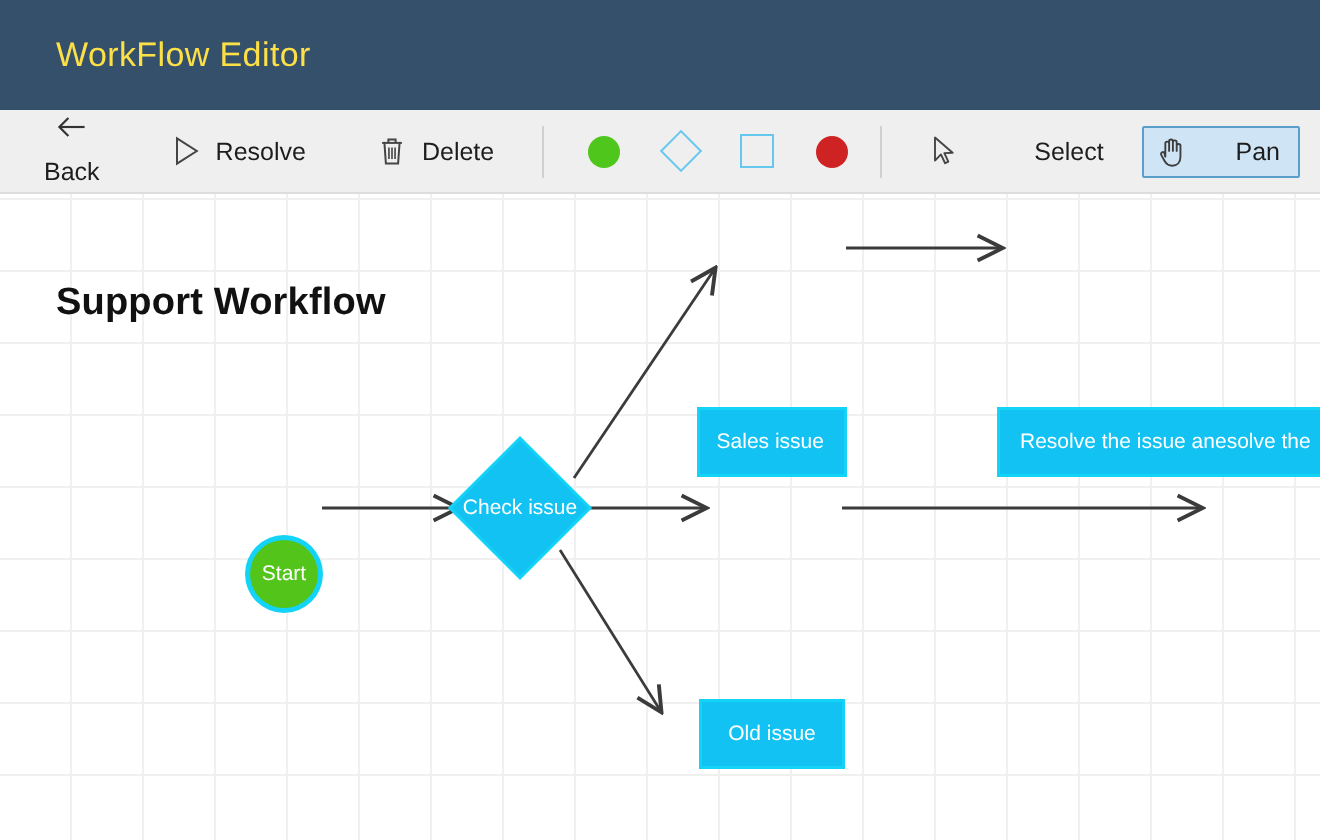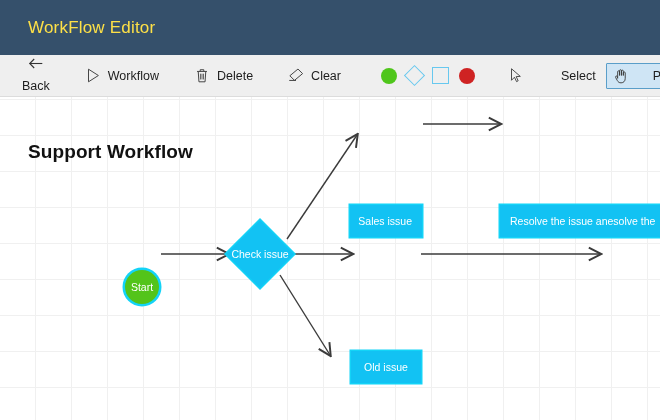--- a/index.html
+++ b/index.html
@@ -119,44 +119,35 @@
       </span>
       <span class="lbl">Back</span>
     </div>
 
     <div class="tb-btn" style="margin-left:14px;">
       <span class="ico">
         <svg viewBox="0 0 20 20" width="19" height="19">
           <path d="M5 3 L16 10 L5 17 Z" stroke="#444" stroke-width="1.1" fill="none"></path>
         </svg>
       </span>
-      <span class="lbl">Workflow</span>
+      <span class="lbl">Resolve</span>
     </div>
 
     <div class="tb-btn" style="margin-left:14px;">
       <span class="ico">
         <svg viewBox="0 0 20 20" width="19" height="19">
           <path d="M4.5 5.5 H15.5" stroke="#444" stroke-width="1.1" fill="none"></path>
           <path d="M8 5.5 V3.6 H12 V5.5" stroke="#444" stroke-width="1.1" fill="none"></path>
           <path d="M5.8 5.5 L6.6 17 H13.4 L14.2 5.5" stroke="#444" stroke-width="1.1" fill="none"></path>
           <path d="M8.3 8 V14.4 M10 8 V14.4 M11.7 8 V14.4" stroke="#444" stroke-width="0.9" fill="none"></path>
         </svg>
       </span>
       <span class="lbl">Delete</span>
     </div>
 
-    <div class="tb-btn" style="margin-left:14px;">
-      <span class="ico">
-        <svg viewBox="0 0 20 20" width="19" height="19">
-          <path d="M2.5 15.5 L10 15.5" stroke="#444" stroke-width="1.1" fill="none"></path>
-          <path d="M12.2 2.8 L17.3 7.9 L8.3 15.4 L3.2 10.3 Z" stroke="#444" stroke-width="1.1" fill="none"></path>
-        </svg>
-      </span>
-      <span class="lbl">Clear</span>
-    </div>
 
     <div class="tb-sep" style="margin-left:14px;"></div>
 
     <div class="swatch" style="margin-left:10px;">
       <span class="sw-circle-green"></span>
     </div>
     <div class="swatch" style="margin-left:10px;">
       <span class="sw-diamond"></span>
     </div>
     <div class="swatch" style="margin-left:10px;">

